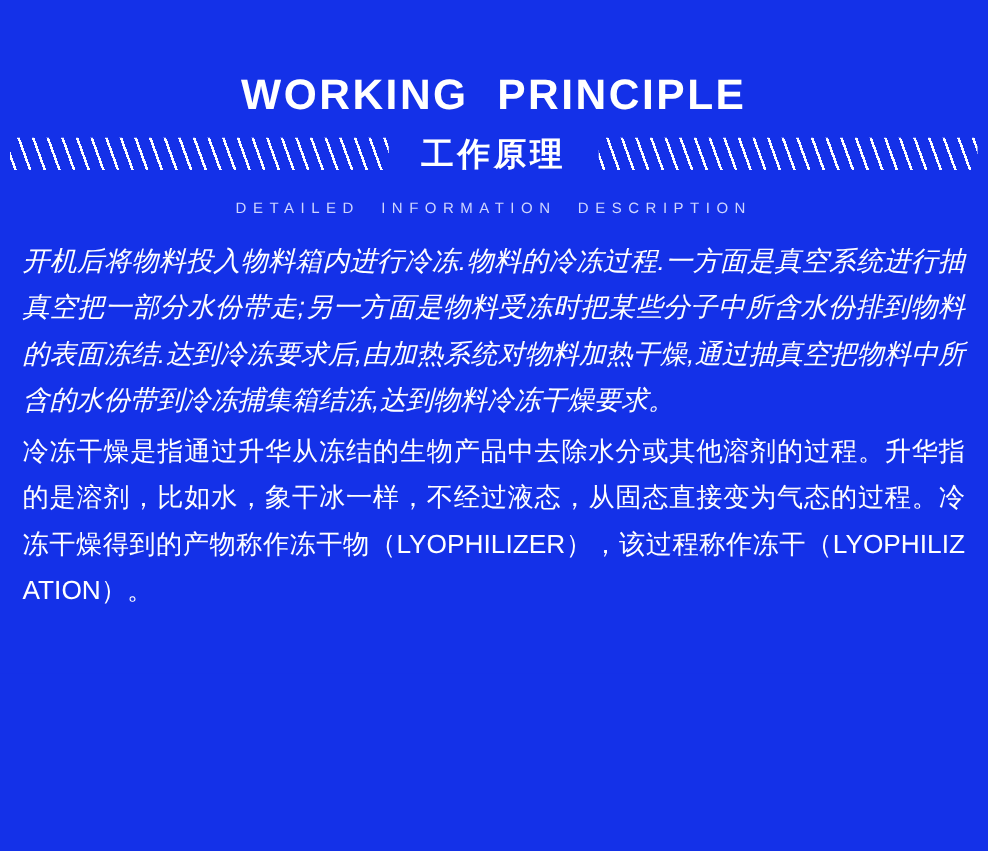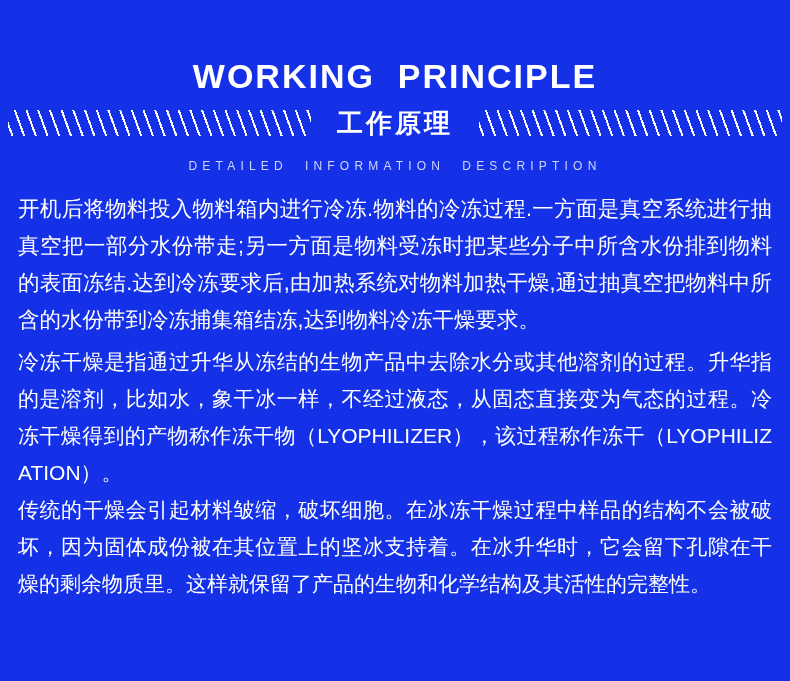--- a/index.html
+++ b/index.html
@@ -87,20 +87,21 @@
     color: #ffffff;
     font-size: 21px;
     line-height: 37px;
     margin: 0;
     text-align: justify;
     letter-spacing: 0px;
     word-break: break-all;
   }
   .para.p1 {
     font-size: 21.5px;
+    font-style: italic;
   }
   .para.p2 {
     margin-top: 4px;
   }
   .para.p3 {
     margin-top: 0px;
   }
 </style>
 </head>
 <body>
@@ -119,16 +120,15 @@
         <div class="hatch-inner"></div>
       </div>
     </div>
 
     <div class="detail-line">DETAILED  INFORMATION  DESCRIPTION</div>
   </div>
 
   <div class="body-text">
     <p class="para p1">开机后将物料投入物料箱内进行冷冻.物料的冷冻过程.一方面是真空系统进行抽真空把一部分水份带走;另一方面是物料受冻时把某些分子中所含水份排到物料的表面冻结.达到冷冻要求后,由加热系统对物料加热干燥,通过抽真空把物料中所含的水份带到冷冻捕集箱结冻,达到物料冷冻干燥要求。</p>
     <p class="para p2">冷冻干燥是指通过升华从冻结的生物产品中去除水分或其他溶剂的过程。升华指的是溶剂，比如水，象干冰一样，不经过液态，从固态直接变为气态的过程。冷冻干燥得到的产物称作冻干物（LYOPHILIZER），该过程称作冻干（LYOPHILIZATION）。</p>
-    <p class="para p3">传统的干燥会引起材料皱缩，破坏细胞。在冰冻干燥过程中样品的结构不会被破坏，因为固体成份被在其位置上的坚冰支持着。在冰升华时，它会留下孔隙在干燥的剩余物质里。这样就保留了产品的生物和化学结构及其活性的完整性。</p>
   </div>
 
 </div>
 
 </body></html>

